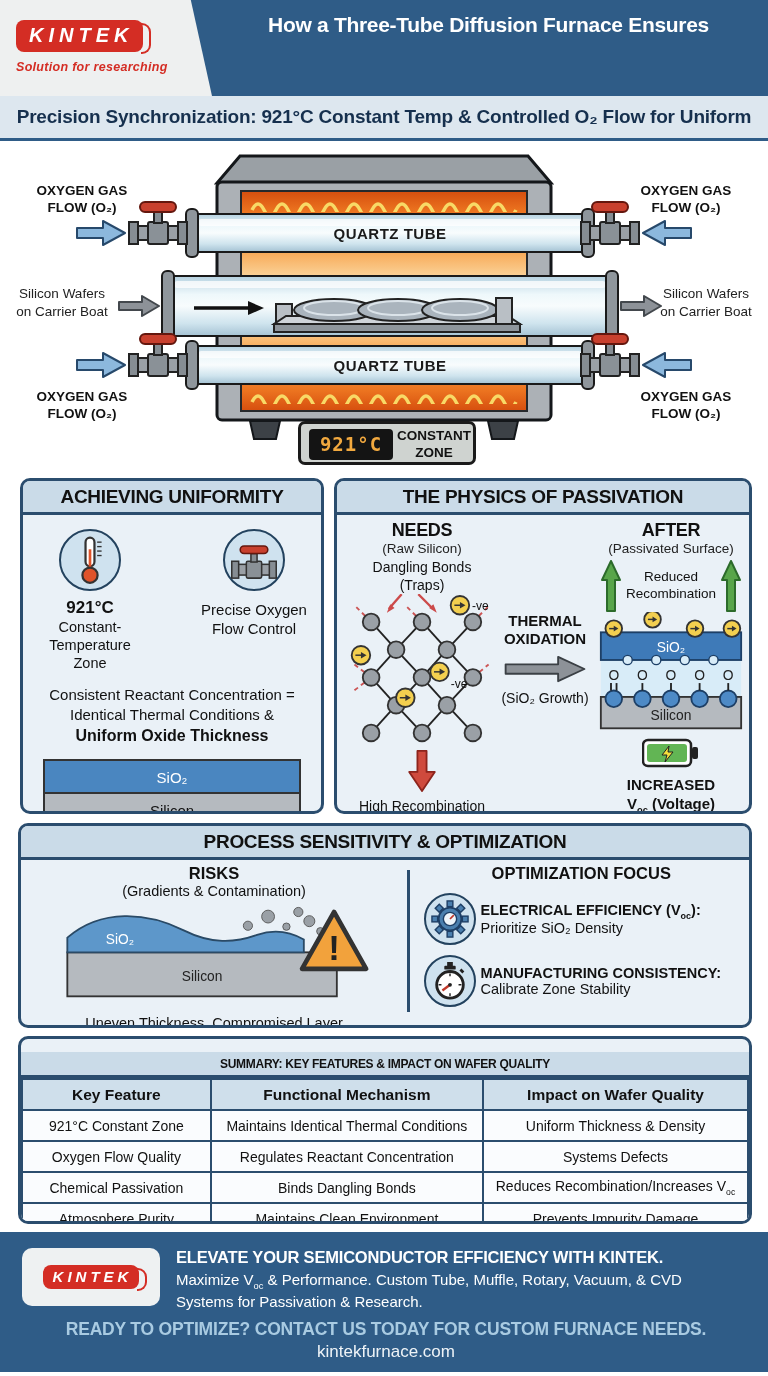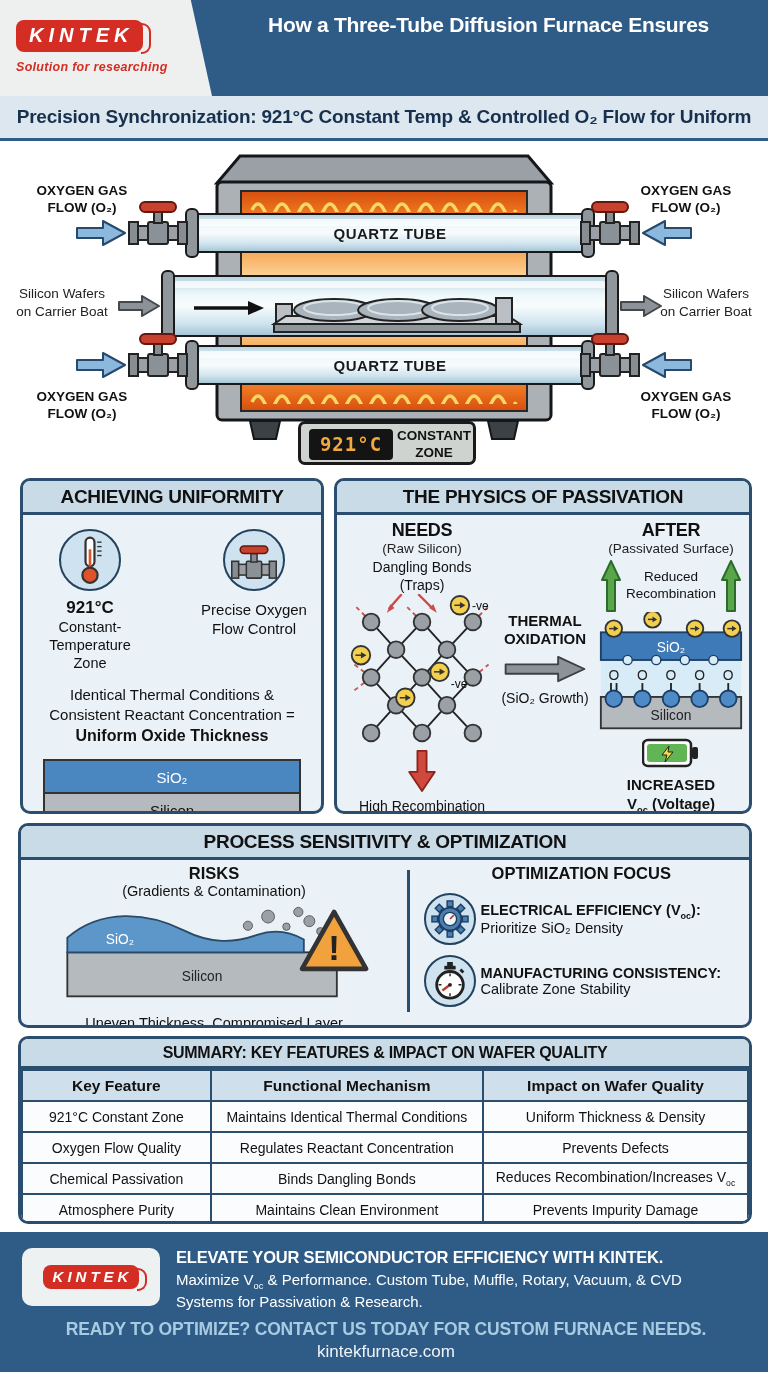--- a/index.html
+++ b/index.html
@@ -300,22 +300,22 @@
               <rect x="12" y="5" width="36" height="10" rx="5" fill="#c8402e" stroke="#64170e" stroke-width="2"></rect>
             </svg>
           </div>
           <div class="u-cap u-cap-top" style="font-size:15px; margin-top:10px;">
             <span class="lbl-line">Precise Oxygen</span>
             <span class="lbl-line">Flow Control</span>
           </div>
         </div>
       </div>
       <div class="u-eq">
+        <span class="lbl-line">Consistent Reactant Concentration =</span>
         <span class="lbl-line">Identical Thermal Conditions &amp;</span>
-        <span class="lbl-line">Consistent Reactant Concentration =</span>
         <span class="lbl-line u-eq-bold">Uniform Oxide Thickness</span>
       </div>
       <div class="u-stack">
         <div class="u-layer u-layer-sio2">SiO₂</div>
         <div class="u-layer u-layer-si">Silicon</div>
       </div>
     </div>
 
     <div class="panel panel-physics">
       <div class="panel-head">THE PHYSICS OF PASSIVATION</div>
@@ -560,39 +560,39 @@
           <div class="opt-text">
             <div class="opt-bold">MANUFACTURING CONSISTENCY:</div>
             <div class="opt-normal">Calibrate Zone Stability</div>
           </div>
         </div>
       </div>
     </div>
   </div>
 
   <div class="panel panel-summary">
-    <div class="panel-head" style="font-size:16px;">SUMMARY: KEY FEATURES &amp; IMPACT ON WAFER QUALITY</div>
+    <div class="panel-head" style="font-size:12px;margin-top:13px;">SUMMARY: KEY FEATURES &amp; IMPACT ON WAFER QUALITY</div>
     <table class="summary-table">
       <thead>
         <tr>
           <th class="col-a">Key Feature</th>
           <th class="col-b">Functional Mechanism</th>
           <th class="col-c">Impact on Wafer Quality</th>
         </tr>
       </thead>
       <tbody>
         <tr>
           <td>921°C Constant Zone</td>
           <td>Maintains Identical Thermal Conditions</td>
           <td>Uniform Thickness &amp; Density</td>
         </tr>
         <tr>
           <td>Oxygen Flow Quality</td>
           <td>Regulates Reactant Concentration</td>
-          <td>Prevents Defects</td>
+          <td>Systems Defects</td>
         </tr>
         <tr>
           <td>Chemical Passivation</td>
           <td>Binds Dangling Bonds</td>
           <td><span>Reduces Recombination/Increases V</span><sub>oc</sub></td>
         </tr>
         <tr>
           <td>Atmosphere Purity</td>
           <td>Maintains Clean Environment</td>
           <td>Prevents Impurity Damage</td>

